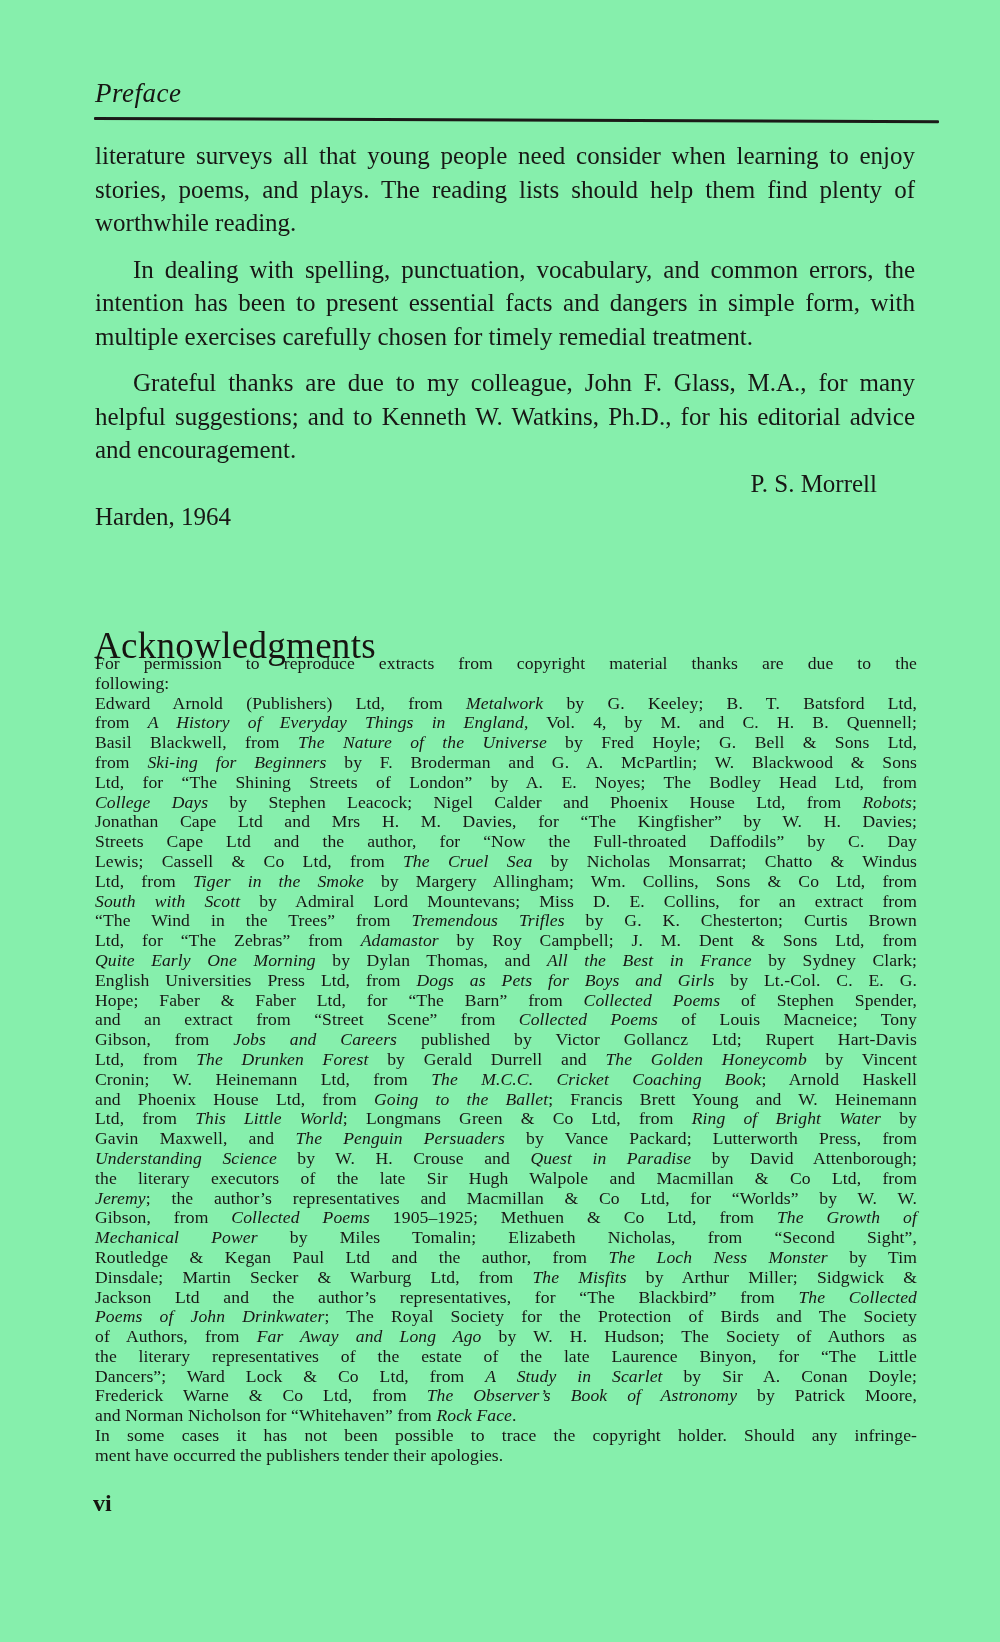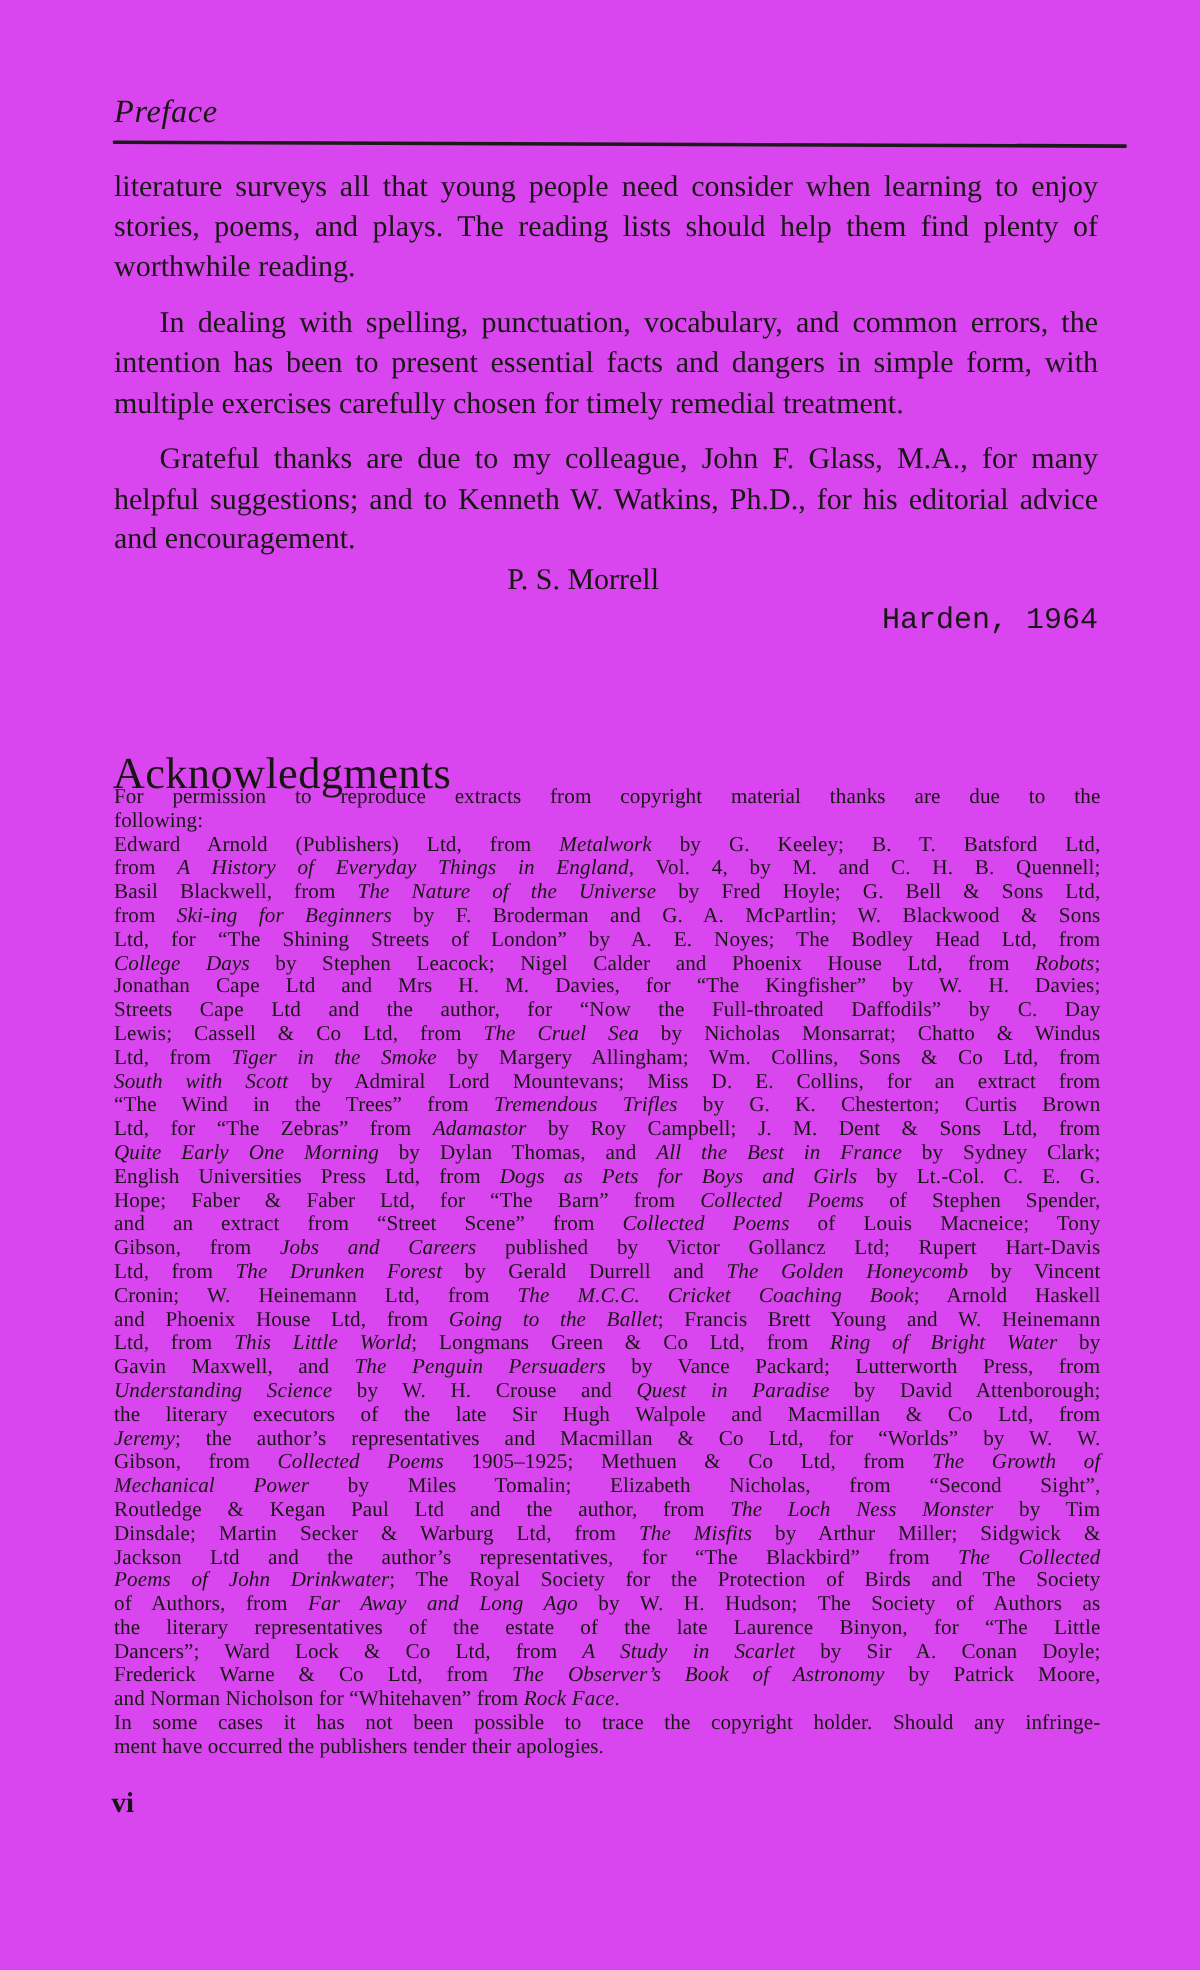--- a/index.html
+++ b/index.html
@@ -7,21 +7,21 @@
     width: 1000px;
     height: 1642px;
     background: #f0f0ee;
     font-family: "Liberation Serif", "DejaVu Serif", serif;
     color: #181715;
   }
   .sheet {
     position: relative;
     width: 1000px;
     height: 1642px;
-    background: #d946ef;
+    background: #86efac;
     overflow: hidden;
   }
   
   .running-header {
     position: absolute;
     left: 95px;
     top: 78px;
     font-style: italic;
     font-size: 27px;
     letter-spacing: 0.5px;
@@ -46,24 +46,24 @@
     width: 820px;
     font-size: 25px;
     line-height: 33.5px;
     text-align: justify;
     color: #181715;
   }
   .preface-body p { margin: 0; }
   .preface-body p.indented { text-indent: 38px; margin-top: 13px; }
   .signature-line {
     margin-top: 2px;
-    text-align: center;
+    text-align: right;
     padding-right: 38px;
   }
-  .place-date-line { text-align: right; font-family: Liberation Mono, monospace; }
+  .place-date-line { text-align: left; }
   
   .ack-heading {
     position: absolute;
     left: 94px;
     top: 624px;
     font-size: 37px;
     font-weight: normal;
     letter-spacing: 0.3px;
     margin: 0;
     color: #161511;

